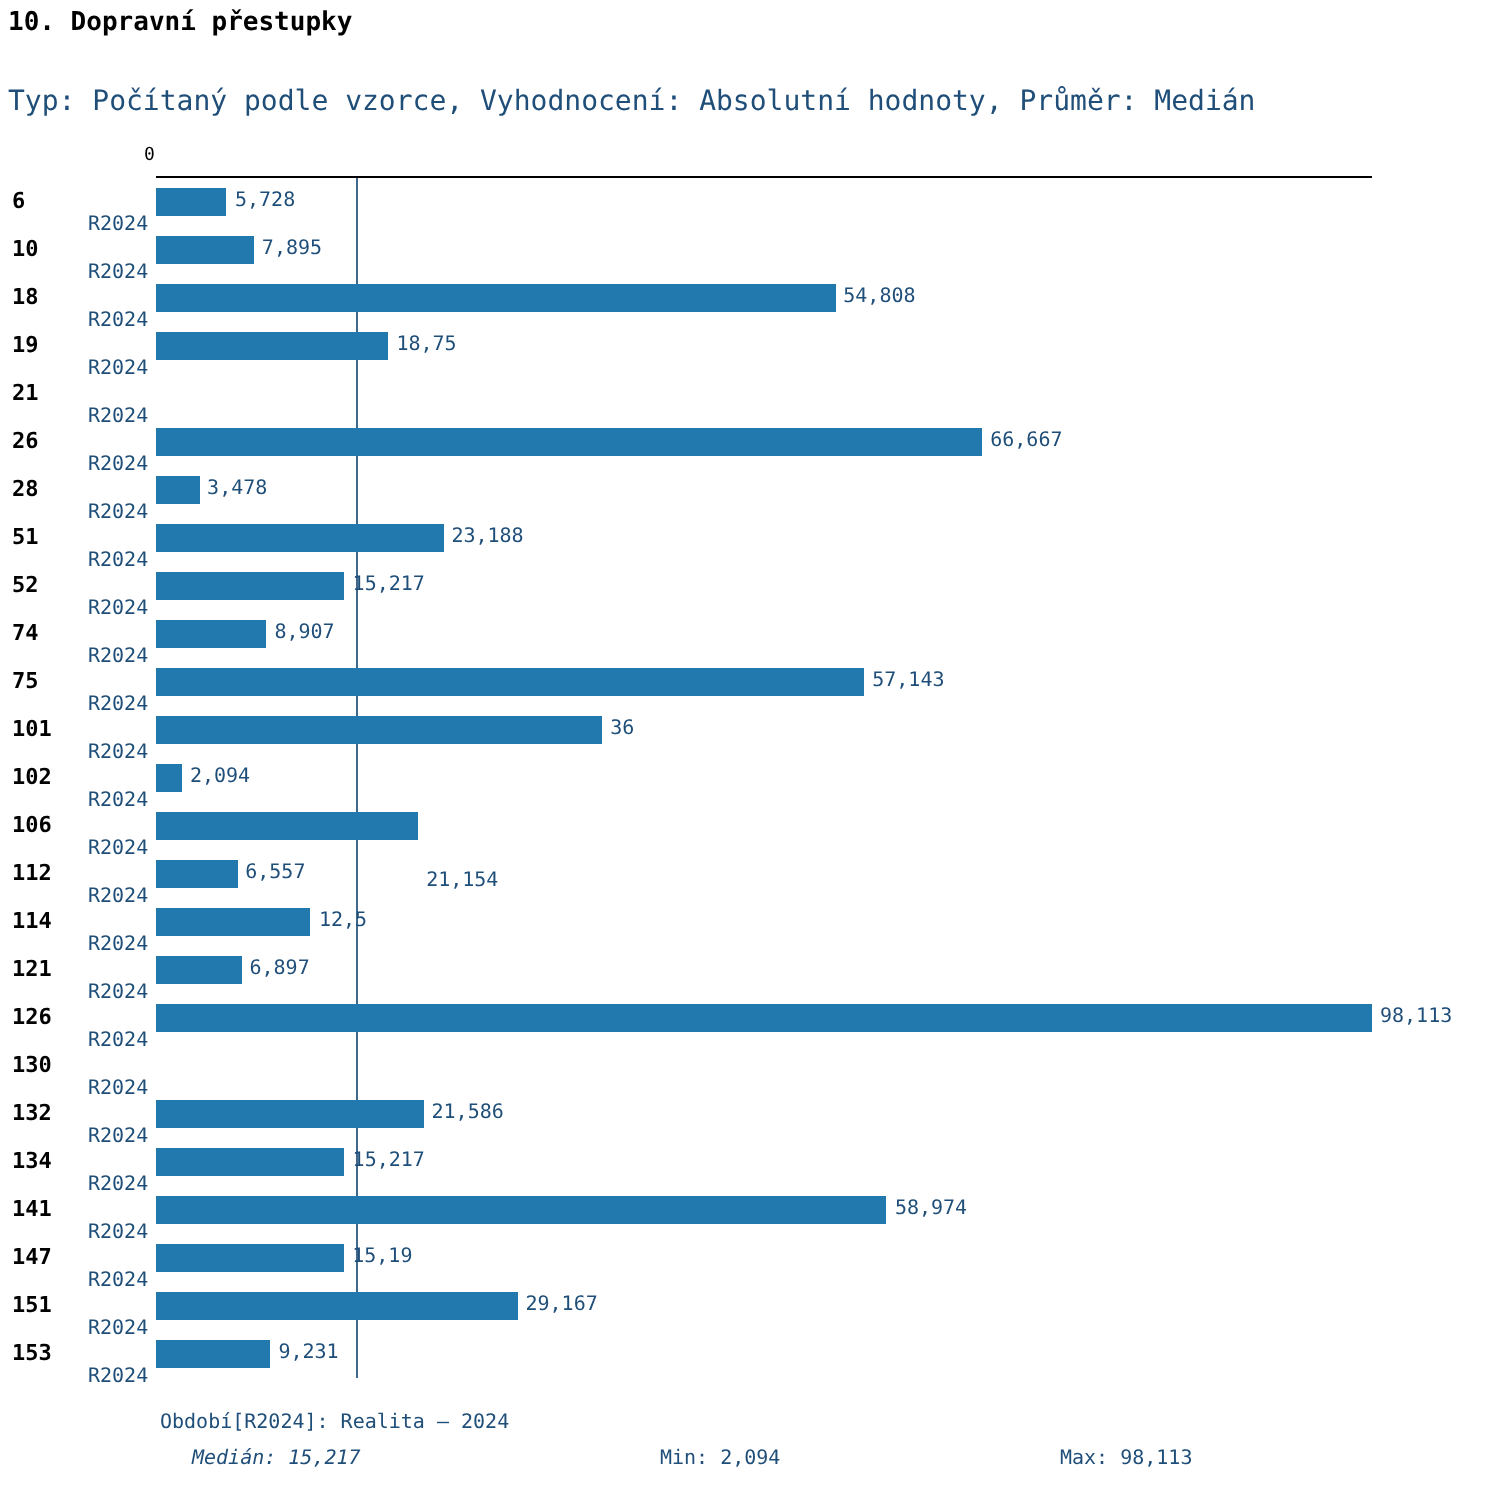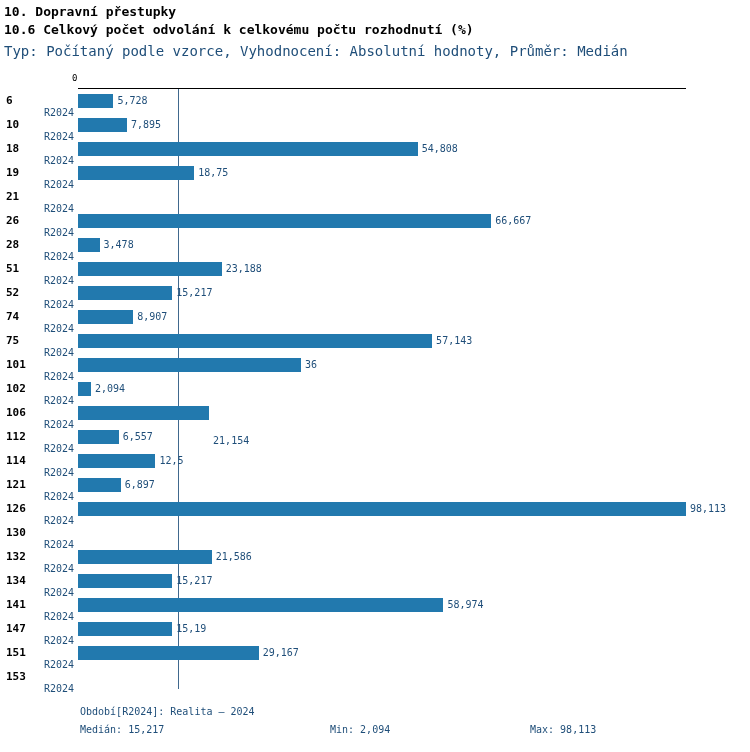--- a/index.html
+++ b/index.html
@@ -131,44 +131,44 @@
     color: #1f4e79;
   }
   .foot-period {
     position: absolute;
     left: 80px;
     top: 0px;
     white-space: nowrap;
   }
   .foot-median {
     position: absolute;
-    left: 80px;
+    left: 96px;
     top: 18px;
     white-space: nowrap;
+    font-style: italic;
   }
   .foot-min {
     position: absolute;
     left: 330px;
     top: 18px;
     white-space: nowrap;
   }
   .foot-max {
     position: absolute;
     left: 530px;
     top: 18px;
     white-space: nowrap;
   }
 </style>
 </head>
 <body>
 
 <div class="page">
 
   <div class="title1">10. Dopravní přestupky</div>
-  <div class="title2">10.6 Celkový počet odvolání k celkovému počtu rozhodnutí (%)</div>
   <div class="subtitle">Typ: Počítaný podle vzorce, Vyhodnocení: Absolutní hodnoty, Průměr: Medián</div>
   <div class="zero-label">0</div>
 
   <div class="plot">
     <div class="axis-top"></div>
     <div class="axis-vline" style="height: 600px;"></div>
     <div class="rows" id="rows">
         <div class="row" style="height: 24px;">
           <div class="row-id">6</div>
           <div class="row-series">R2024</div>
@@ -349,20 +349,24 @@
           <div class="row-id">151</div>
           <div class="row-series">R2024</div>
           <div class="bar-area">
             <div class="bar" style="width: 180.746px; background: rgb(34, 121, 174);"></div>
             <div class="bar-label" style="left: 184.746px;">29,167</div>
           </div>
         </div>
         <div class="row" style="height: 24px;">
           <div class="row-id">153</div>
           <div class="row-series">R2024</div>
+          <div class="bar-area">
+            <div class="bar" style="width: 57.2039px; background: rgb(34, 121, 174);"></div>
+            <div class="bar-label" style="left: 61.2039px;">9,231</div>
+          </div>
         </div>
       </div>
   </div>
 
   <div class="footer">
     <div class="foot-period">Období[R2024]: Realita – 2024</div>
     <div class="foot-median">Medián: 15,217</div>
     <div class="foot-min">Min: 2,094</div>
     <div class="foot-max">Max: 98,113</div>
   </div>

